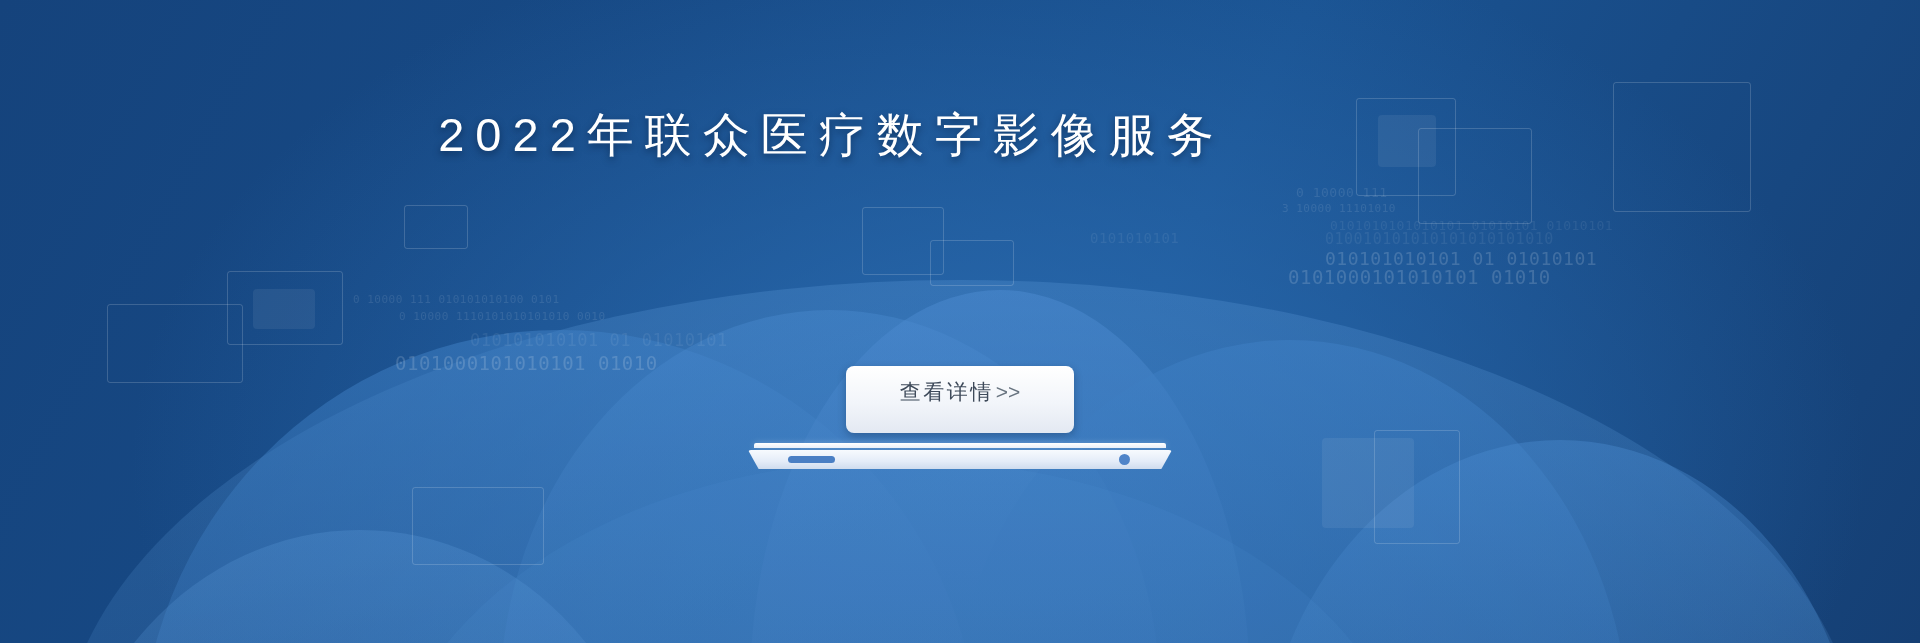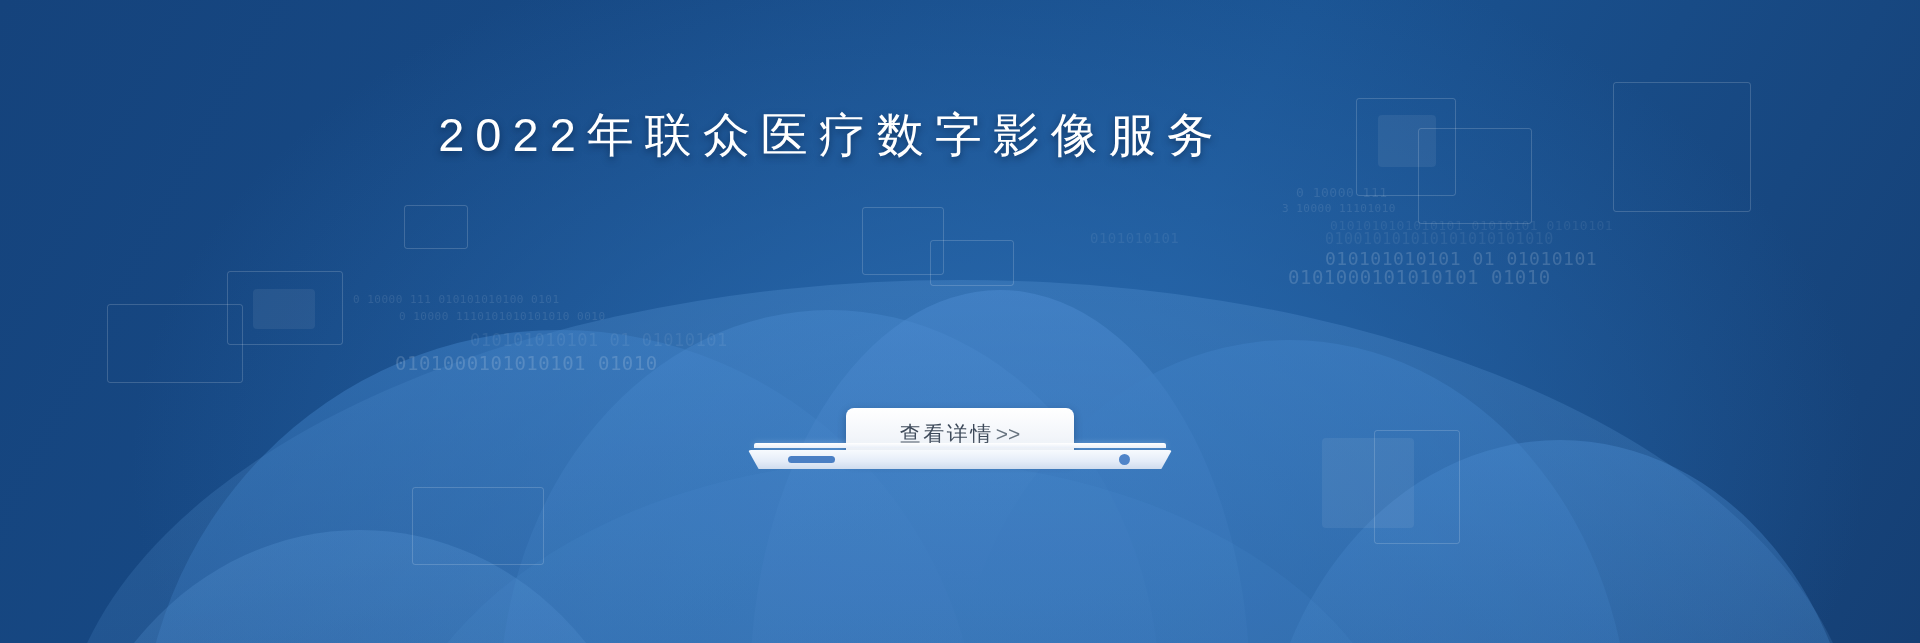--- a/index.html
+++ b/index.html
@@ -76,32 +76,31 @@
     left:0;
     top:366px;
     width:1920px;
     text-align:center;
     z-index:6;
   }
   .cta{
     display:inline-block;
     box-sizing:border-box;
     min-width:228px;
-    padding:12px 30px 13px;
+    padding:12px 30px 27px;
     border:none;
     border-radius:8px;
     background:linear-gradient(180deg,#ffffff 0%,#f2f5fa 55%,#e3e9f2 100%);
     box-shadow:0 3px 9px rgba(6,26,54,0.30);
     color:#3e4a5a;
     font-family:"Liberation Sans","DejaVu Sans",sans-serif;
     font-size:21px;
     letter-spacing:2.5px;
     cursor:pointer;
     white-space:nowrap;
-    margin-top:42px;
   }
   .cta .chev{
     letter-spacing:0px;
     color:#67737f;
     padding-left:2px;
   }
 
   
   .laptop{
     position:absolute;

